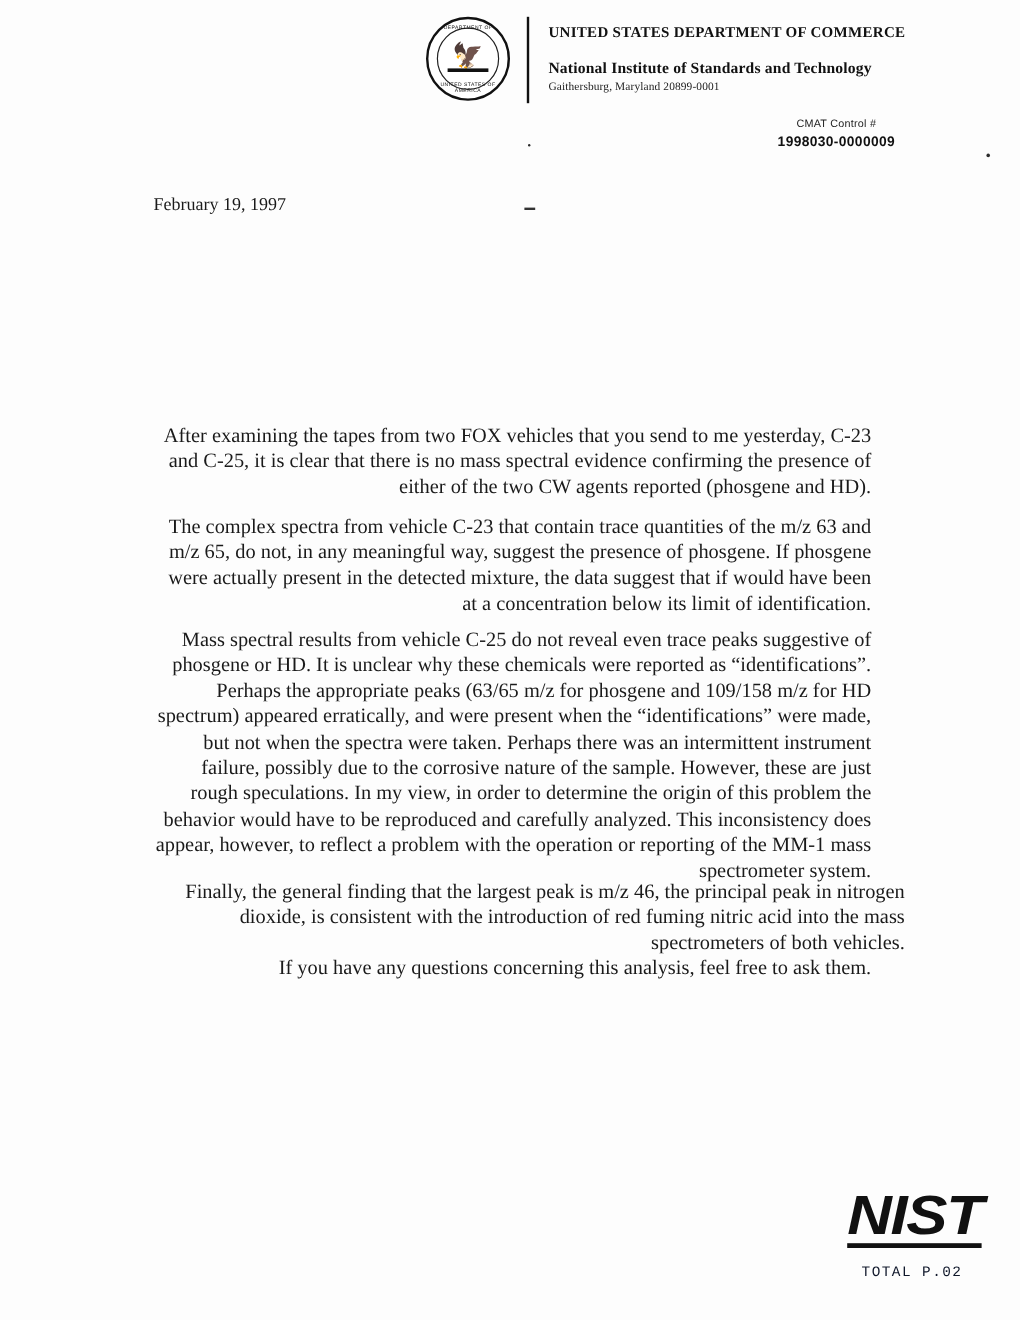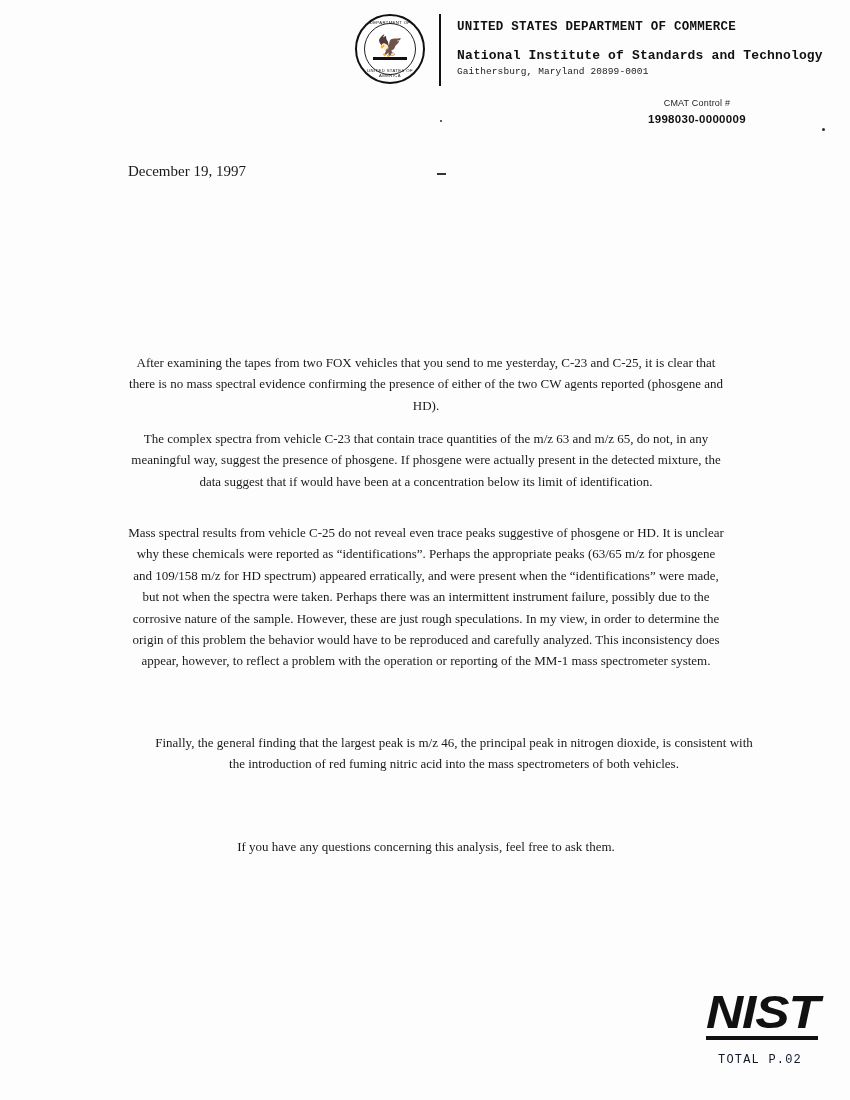--- a/index.html
+++ b/index.html
@@ -79,21 +79,21 @@
 
   .rule-vert {
     width: 2px;
     background: #111;
     height: 72px;
     margin: 0 16px 0 14px;
     flex: 0 0 auto;
   }
   .agency {
     padding-top: 6px;
-    font-family: Liberation Mono, monospace;
+    font-family: Liberation Serif, serif;
   }
   .agency .line1 {
     font-size: 12.5px;
     font-weight: bold;
     letter-spacing: 0.25px;
     color: #111;
     white-space: nowrap;
   }
   .agency .line2 {
     font-size: 13px;
@@ -179,29 +179,29 @@
     background: #0d0d0d;
     vertical-align: -3px;
     margin-left: 4px;
     border-radius: 1px;
   }
 
   .para {
     position: absolute;
     left: 126px;
     width: 600px;
-    font-size: 13px;
+    font-size: 17px;
     line-height: 21.4px;
-    text-align: center;
+    text-align: right;
   }
   .p1 { top: 352px; }
   .p2 { top: 428px; }
   .p3 { top: 522px; }
   .p4 { top: 732px; margin-left: 28px; }
-  .p5 { top: 836px; }
+  .p5 { top: 796px; }
 
   
   .nist-logo {
     position: absolute;
     left: 706px;
     top: 985px;
     font-family: "Liberation Sans", sans-serif;
     font-weight: bold;
     font-style: italic;
     font-size: 46px;
@@ -251,21 +251,21 @@
   </div>
 
   <div class="control-block">
     <div class="label">CMAT Control #</div>
     <div class="value">1998030-0000009</div>
   </div>
 
   <div class="speck" style="left:822px; top:128px; width:3px; height:3px;"></div>
   <div class="speck" style="left:440px; top:120px; width:2px; height:2px;"></div>
 
-  <div class="date">December 19, 1997</div>
+  <div class="date">February 19, 1997</div>
   <div class="dash-mark"></div>
 
 
 
   <div class="para p1">After examining the tapes from two FOX vehicles that you send to me yesterday, C-23 and C-25, it is clear that there is no mass spectral evidence confirming the presence of either of the two CW agents reported (phosgene and HD).</div>
   <div class="para p2">The complex spectra from vehicle C-23 that contain trace quantities of the m/z 63 and m/z 65, do not, in any meaningful way, suggest the presence of phosgene.  If phosgene were actually present in the detected mixture, the data suggest that if would have been at a concentration below its limit of identification.</div>
   <div class="para p3">Mass spectral results from vehicle C-25 do not reveal even trace peaks suggestive of phosgene or HD.  It is unclear why these chemicals were reported as “identifications”. Perhaps the appropriate peaks (63/65 m/z for phosgene and 109/158 m/z for HD spectrum) appeared erratically, and were present when the “identifications” were made, but not when the spectra were taken. Perhaps there was an intermittent instrument failure, possibly due to the corrosive nature of the sample. However, these are just rough speculations. In my view, in order to determine the origin of this problem the behavior would have to be reproduced and carefully analyzed. This inconsistency does appear, however, to reflect a problem with the operation or reporting of the MM-1 mass spectrometer system.</div>
   <div class="para p4">Finally, the general finding that the largest peak is m/z 46, the principal peak in nitrogen dioxide, is consistent with the introduction of red fuming nitric acid into the mass spectrometers of both vehicles.</div>
   <div class="para p5">If you have any questions concerning this analysis, feel free to ask them.</div>
 

